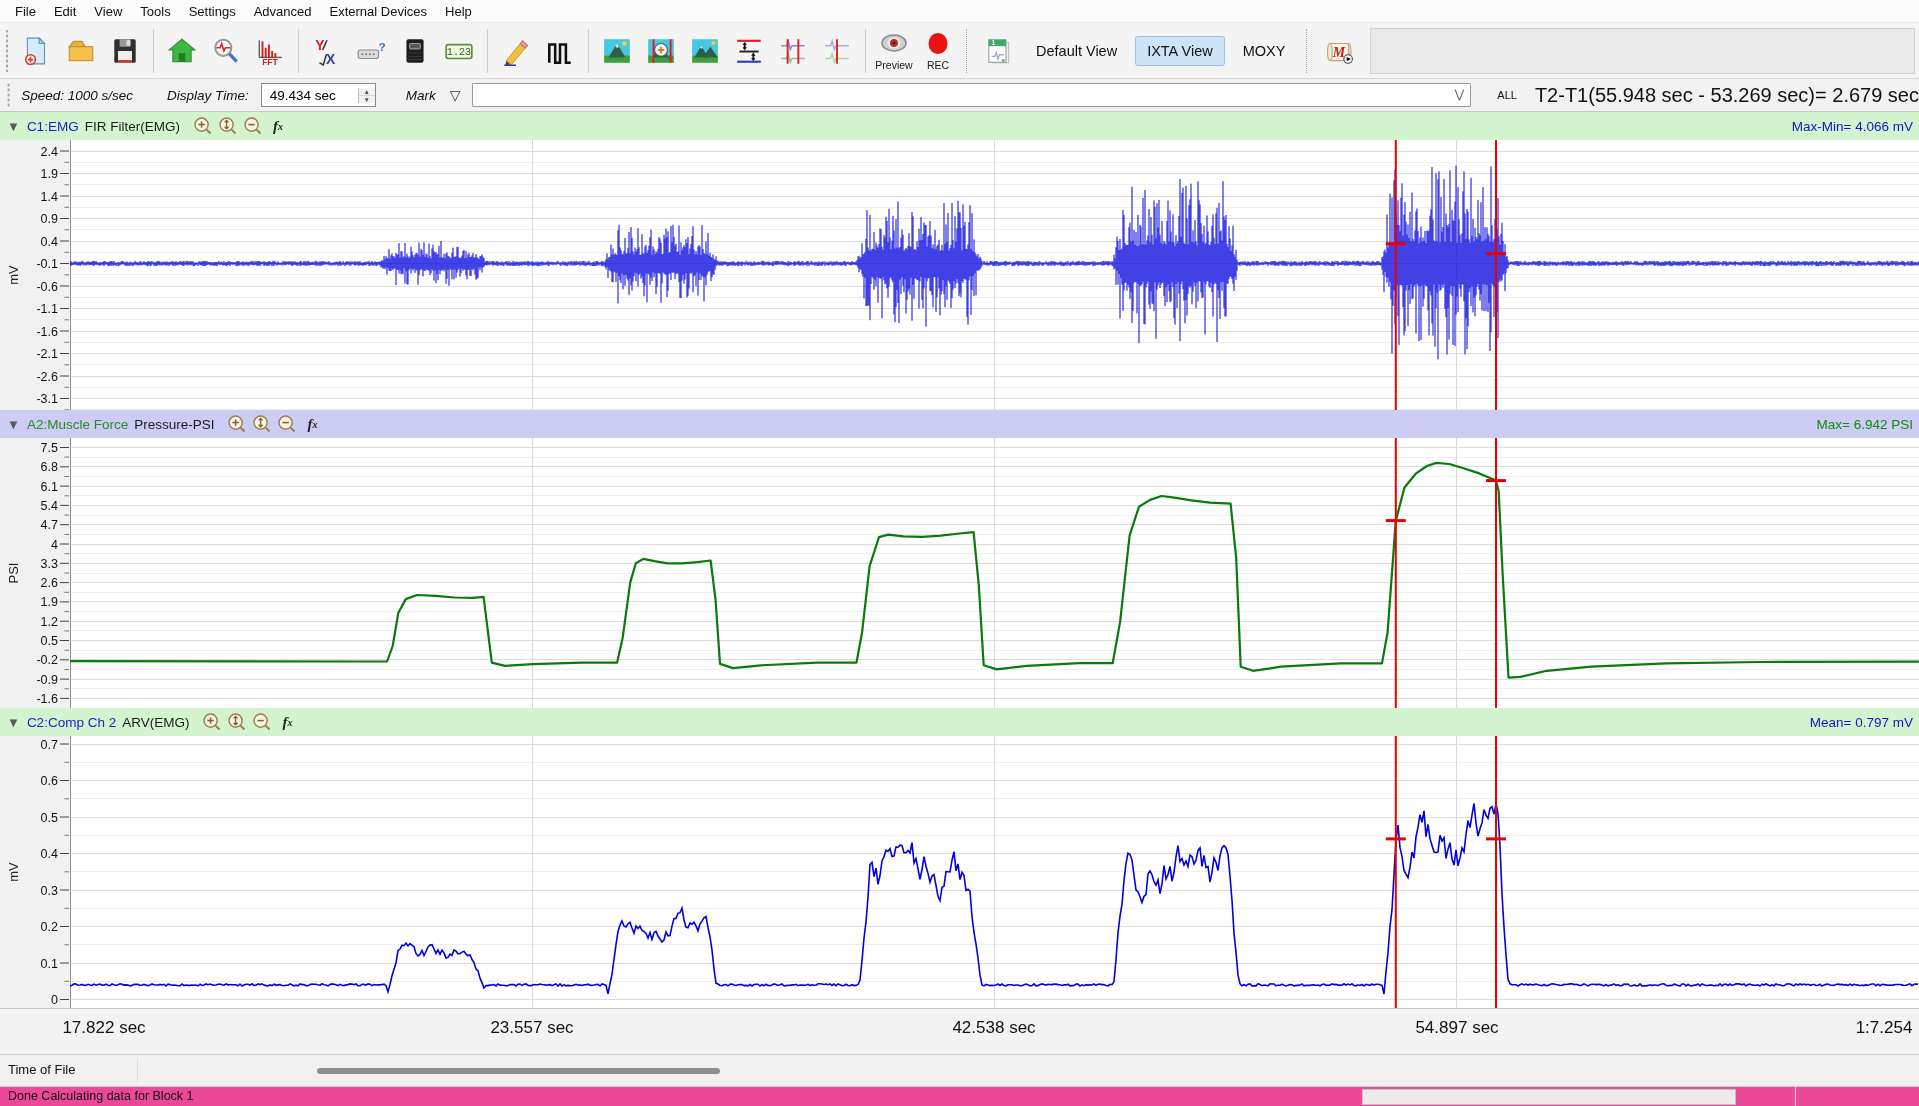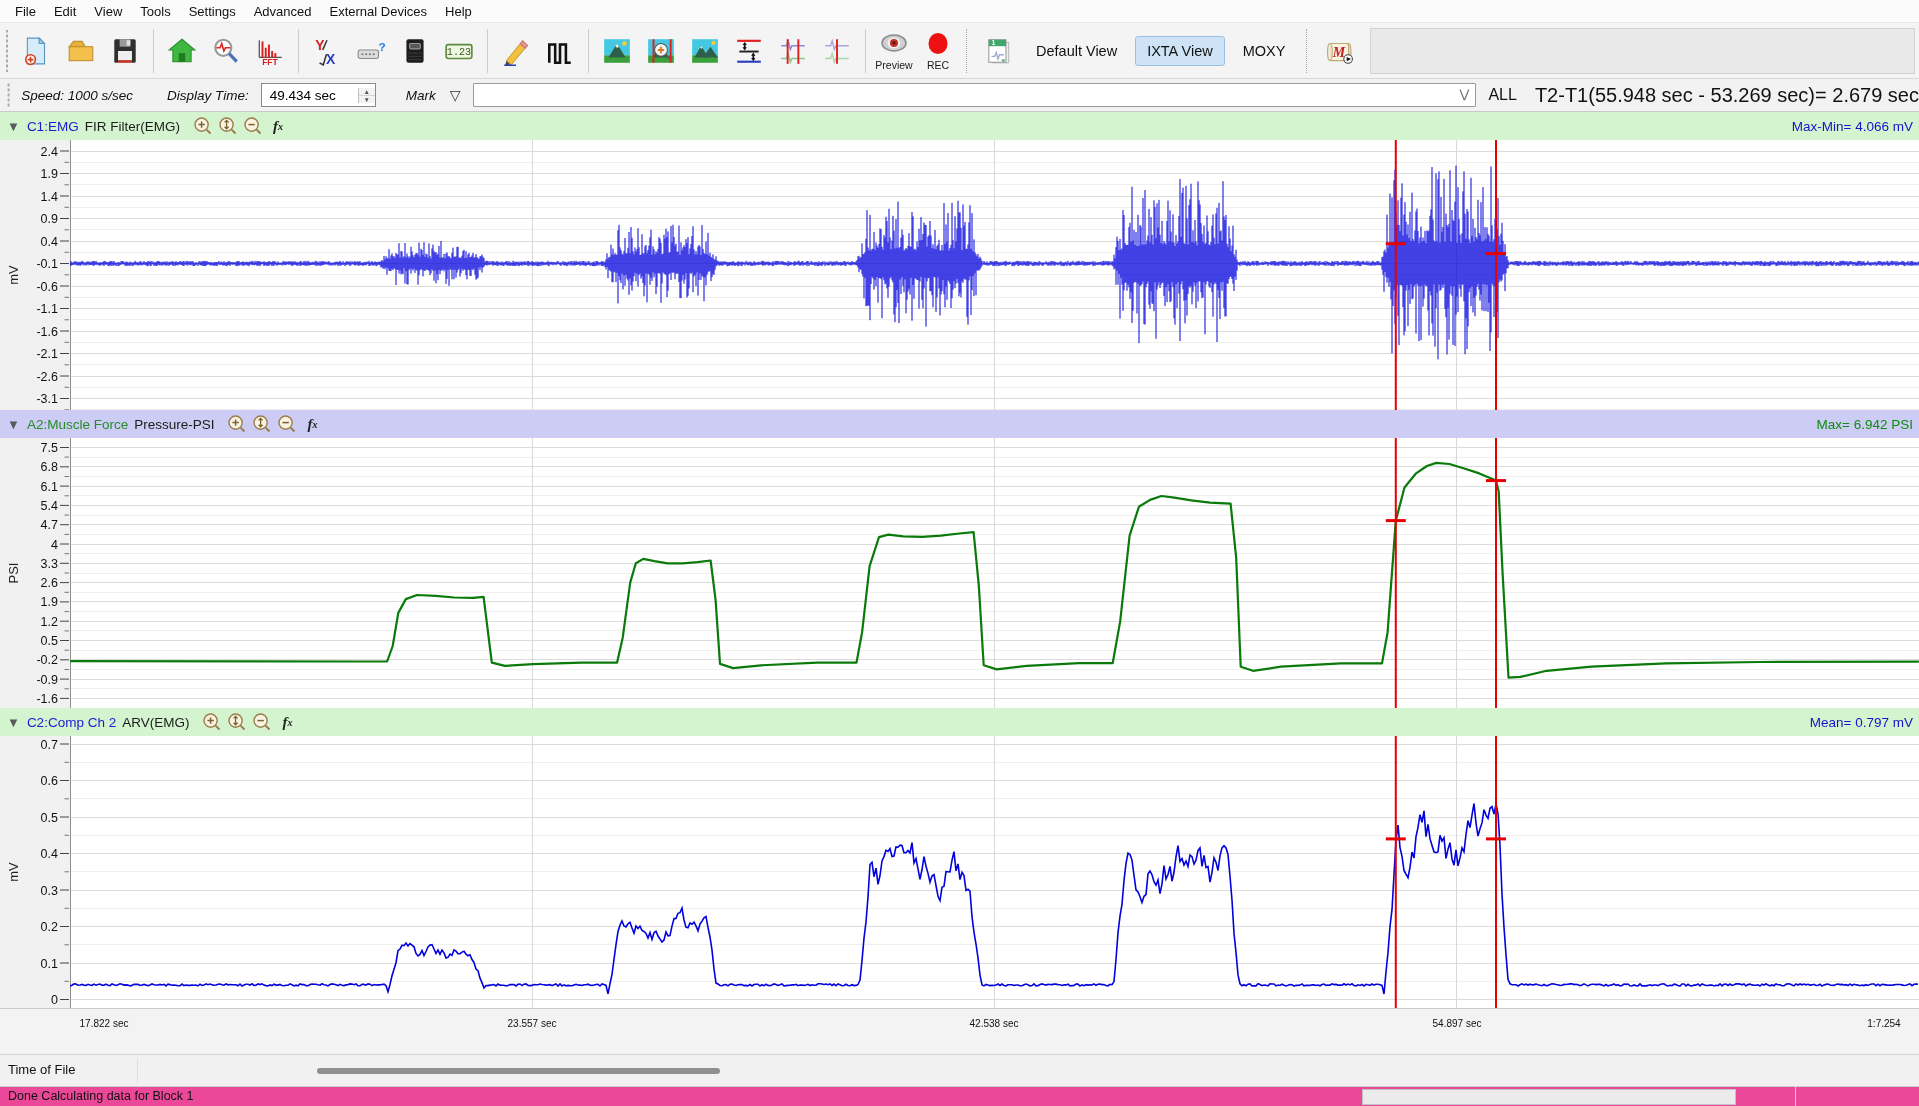--- a/index.html
+++ b/index.html
@@ -27,36 +27,36 @@
     font-size:13.5px;padding-left:4px;}
   .ctl-label{white-space:nowrap;font-style:italic;}
   .dt-wrap{display:flex;align-items:center;height:24px;border:1px solid #8a8a8a;background:#fff;margin-left:12px;}
   .dt-input{width:96px;border:none;outline:none;font:13.5px "Liberation Sans",sans-serif;padding-left:8px;background:#fff;}
   .spinner{width:17px;display:flex;flex-direction:column;border-left:1px solid #c0c0c0;}
   .spin-btn{flex:1;font-size:6.5px;line-height:7px;color:#555;background:#f2f2f2;border:none;display:flex;align-items:center;justify-content:center;cursor:default;}
   .spin-btn + .spin-btn{border-top:1px solid #d5d5d5;}
   .tri-glyph{font-size:14px;color:#333;margin-left:14px;cursor:default;}
   .combo{position:relative;height:24px;width:1150px;background:#fff;border:1px solid #9a9a9a;margin-left:12px;border-radius:1px;}
   .combo-chevron{position:absolute;right:6px;top:3px;font-size:12px;color:#666;}
-  .range-label{margin-left:12px;font-size:16px;}
+  .range-label{margin-left:26px;font-size:11px;}
   .delta-label{margin-left:18px;font-size:20px;white-space:nowrap;}
   
   .ch-header{height:28px;display:flex;align-items:center;padding-left:7px;font-size:13.5px;}
   .ch-tri{font-size:13px;color:#5a5a5a;margin-right:7px;cursor:default;}
   .ch-id{margin-right:6px;white-space:nowrap;}
   .ch-proc{color:#1c1c1c;margin-right:12px;white-space:nowrap;}
   .hdr-btn{width:22px;height:22px;display:flex;align-items:center;justify-content:center;margin-right:3px;cursor:default;}
   .fx-btn{font-family:"Liberation Serif",serif;font-style:italic;font-weight:bold;font-size:15px;color:#222;}
   .fx-btn sub{font-size:10px;}
   .ch-stat{margin-left:auto;padding-right:6px;white-space:nowrap;}
   .ch-body{position:relative;background:#f1f1f1;}
   .ch-body svg{position:absolute;top:0;display:block;}
   
   .time-axis{position:relative;height:46px;background:#f3f3f3;border-top:1px solid #c9c9c9;}
-  .time-label{position:absolute;top:9px;transform:translateX(-50%);font-size:10px;color:#111;white-space:nowrap;}
+  .time-label{position:absolute;top:9px;transform:translateX(-50%);font-size:17px;color:#111;white-space:nowrap;}
   .scroll-row{position:relative;height:32px;background:#f1f1f1;border-top:1px solid #d2d2d2;}
   .scroll-title{position:absolute;left:8px;top:7px;font-size:13px;}
   .scroll-div{position:absolute;left:137px;top:4px;width:1px;height:24px;background:#dcdcdc;}
   .scroll-thumb{position:absolute;left:317px;top:13px;width:403px;height:6px;background:#8f8f8f;border-radius:3px;cursor:default;}
   .statusbar{position:relative;height:20px;background:#ec4899;border-top:1px solid #cfcfcf;font-size:12.5px;}
   .status-msg{position:absolute;left:8px;top:2px;}
   .status-box{position:absolute;left:1362px;top:2px;width:374px;height:16px;background:#ebebeb;border:1px solid #c2c2c2;}
   .status-div{position:absolute;left:1795px;top:0;width:1px;height:20px;background:#d4d4d4;}
 </style>
 </head>

